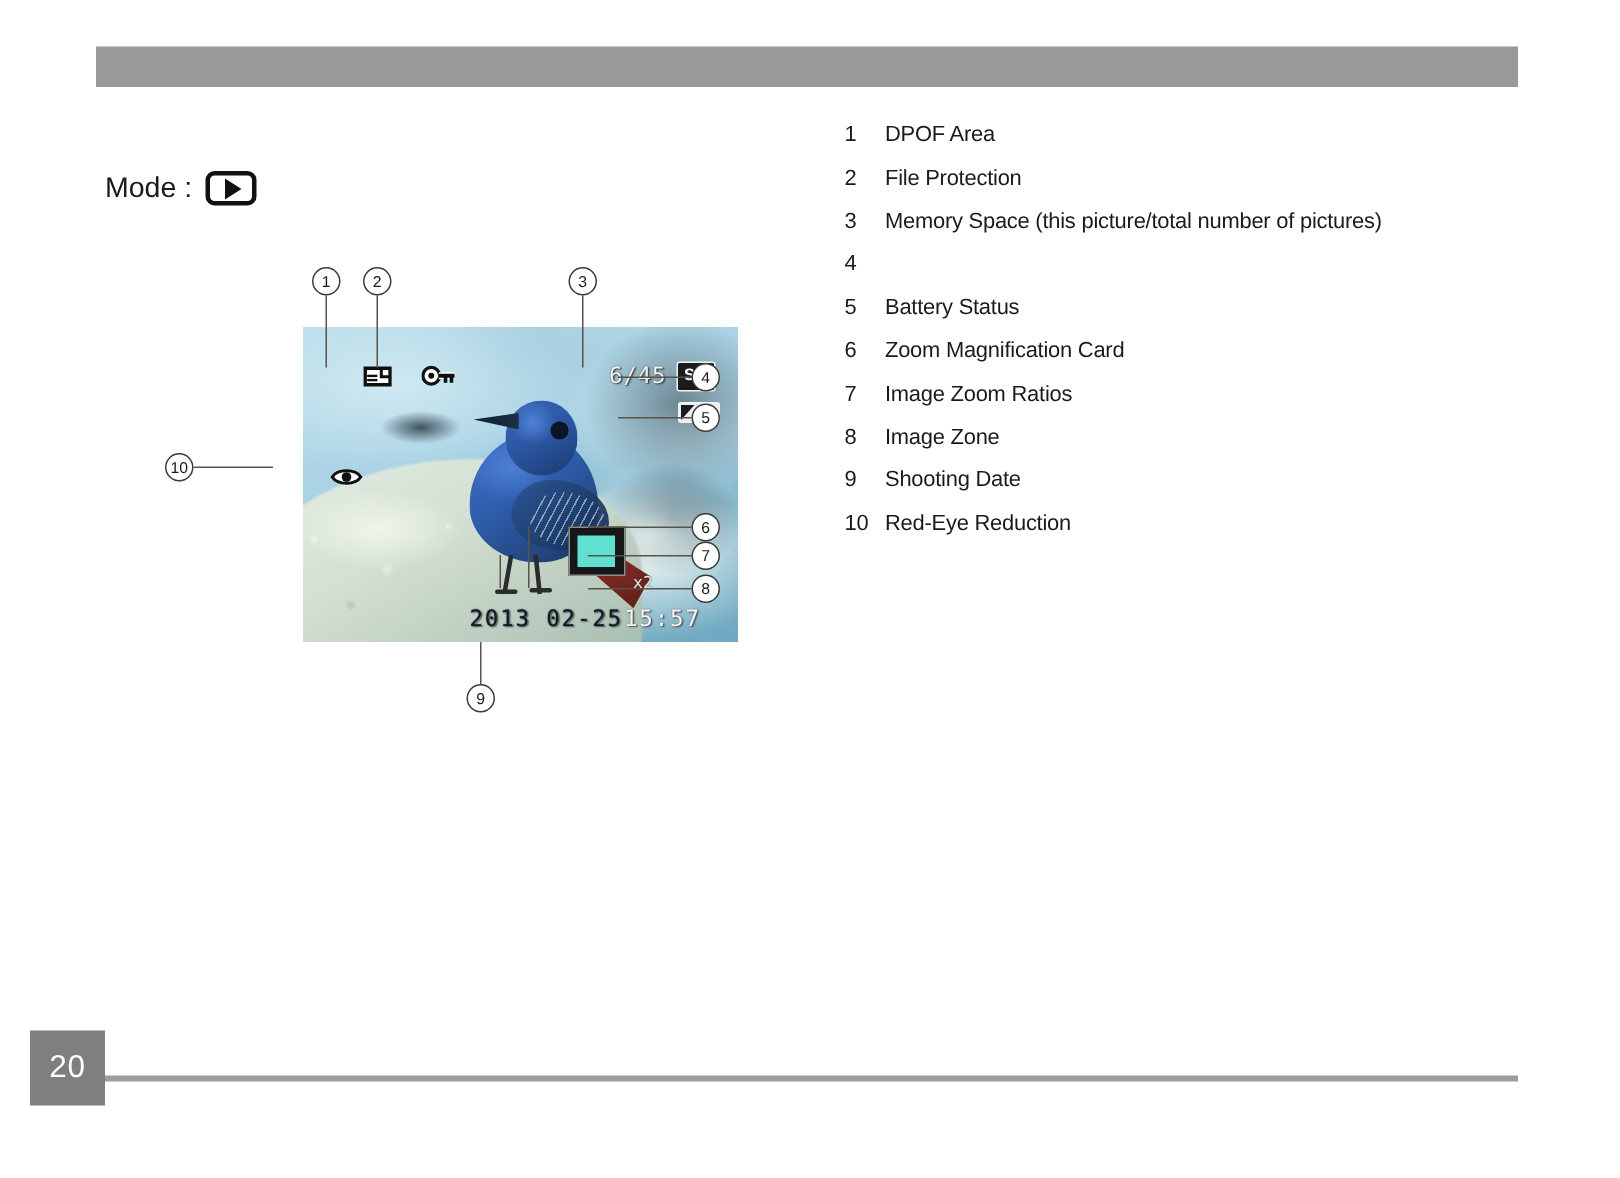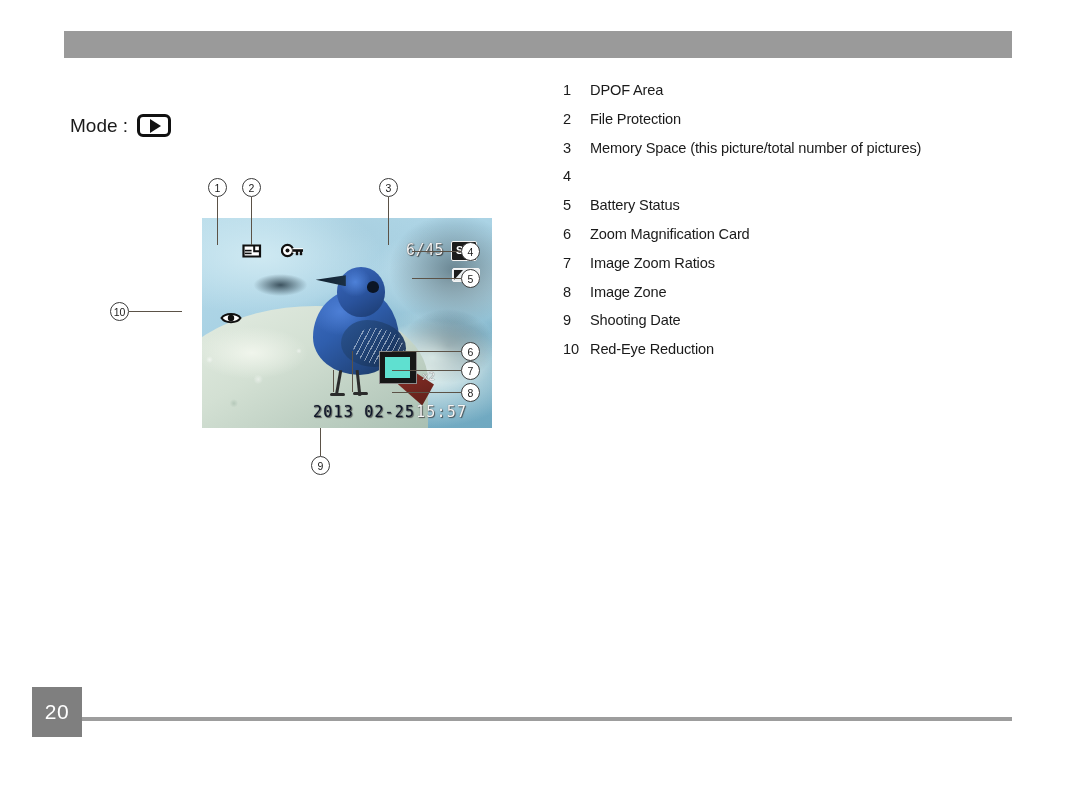--- a/index.html
+++ b/index.html
@@ -41,21 +41,20 @@
   .page-number-box {
     position: absolute;
     left: 20px;
     top: 687px;
     width: 50px;
     height: 50px;
     background: #7f7f7f;
     display: flex;
     align-items: center;
     justify-content: center;
-    margin-left: 12px;
   }
   .page-number-box span {
     color: #ffffff;
     font-size: 21px;
     letter-spacing: 0.5px;
   }
 
   
   .section-title {
     position: absolute;
@@ -288,21 +287,21 @@
     border: 1px solid #8c8c8c;
     box-sizing: border-box;
   }
   .osd-zoombox .inner {
     position: absolute;
     left: 5px; top: 5px;
     width: 25px; height: 21px;
     background: #5fe0d0;
   }
   .osd-ratio {
-    position: absolute; left: 220px; top: 152px;
+    position: absolute; left: 220px; top: 164px;
     font-size: 11px;
     color: #e8e8e8;
     text-shadow: 0 0 1px #333;
     font-family: "DejaVu Sans Mono", monospace;
   }
   .osd-date {
     position: absolute; left: 111px; top: 185px;
     font-size: 15px;
     color: #0f172a;
     letter-spacing: 1.2px;

